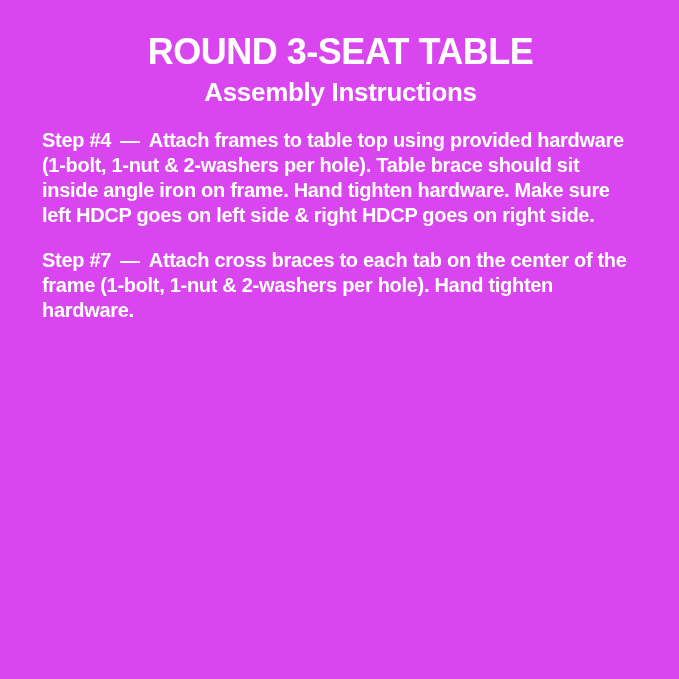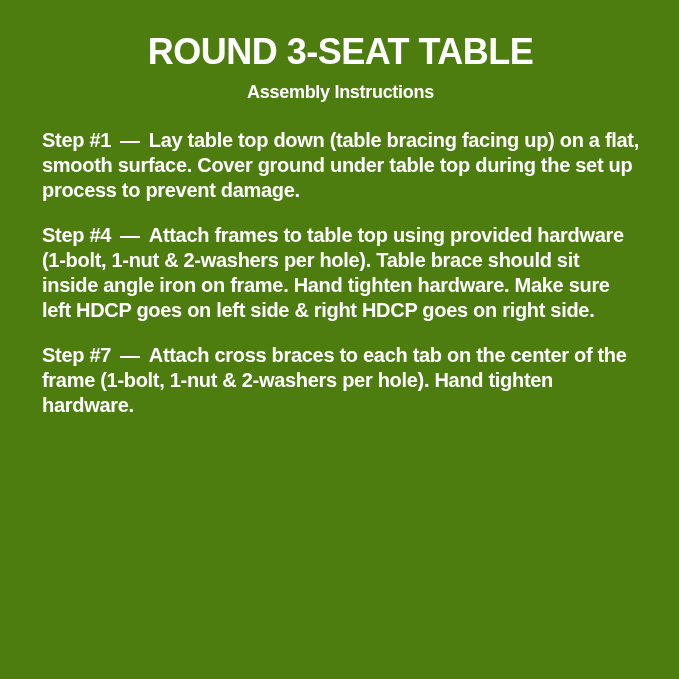--- a/index.html
+++ b/index.html
@@ -4,40 +4,40 @@
 <style>
   html, body {
     margin: 0;
     padding: 0;
     background: #000000;
   }
   .page {
     position: relative;
     width: 679px;
     height: 679px;
-    background: #4d7c0f;
+    background: #d946ef;
     color: #ffffff;
     font-family: "Liberation Sans", "DejaVu Sans", sans-serif;
     font-weight: 700;
     box-sizing: border-box;
     padding: 30px 40px 0 42px;
     overflow: hidden;
   }
   .title {
     margin: 0;
     text-align: center;
     font-size: 36px;
     line-height: 44px;
     letter-spacing: -0.5px;
     color: #ffffff;
   }
   .subtitle {
     margin: 2px 0 0 0;
     text-align: center;
-    font-size: 18px;
+    font-size: 26px;
     line-height: 32px;
     letter-spacing: -0.3px;
     color: #ffffff;
   }
   .steps {
     margin-top: 2px;
   }
   .step {
     margin: 20px 0 0 0;
     font-size: 20px;
@@ -52,21 +52,20 @@
   }
 </style>
 </head>
 <body>
 
 <div class="page">
   <h1 class="title">ROUND 3-SEAT TABLE</h1>
   <h2 class="subtitle">Assembly Instructions</h2>
 
   <div class="steps">
-    <p class="step"><span>Step #1</span><span class="dash">—</span><span>Lay table top down (table bracing facing up) on a flat, smooth surface. Cover ground under table top during the set up process to prevent damage.</span></p>
 
     <p class="step"><span>Step #4</span><span class="dash">—</span><span>Attach frames to table top using provided hardware (1-bolt, 1-nut &amp; 2-washers per hole). Table brace should sit inside angle iron on frame. Hand tighten hardware. Make sure left HDCP goes on left side &amp; right HDCP goes on right side.</span></p>
 
 
     <p class="step"><span>Step #7</span><span class="dash">—</span><span>Attach cross braces to each tab on the center of the frame (1-bolt, 1-nut &amp; 2-washers per hole). Hand tighten hardware.</span></p>
 
 
   </div>
 </div>
 

